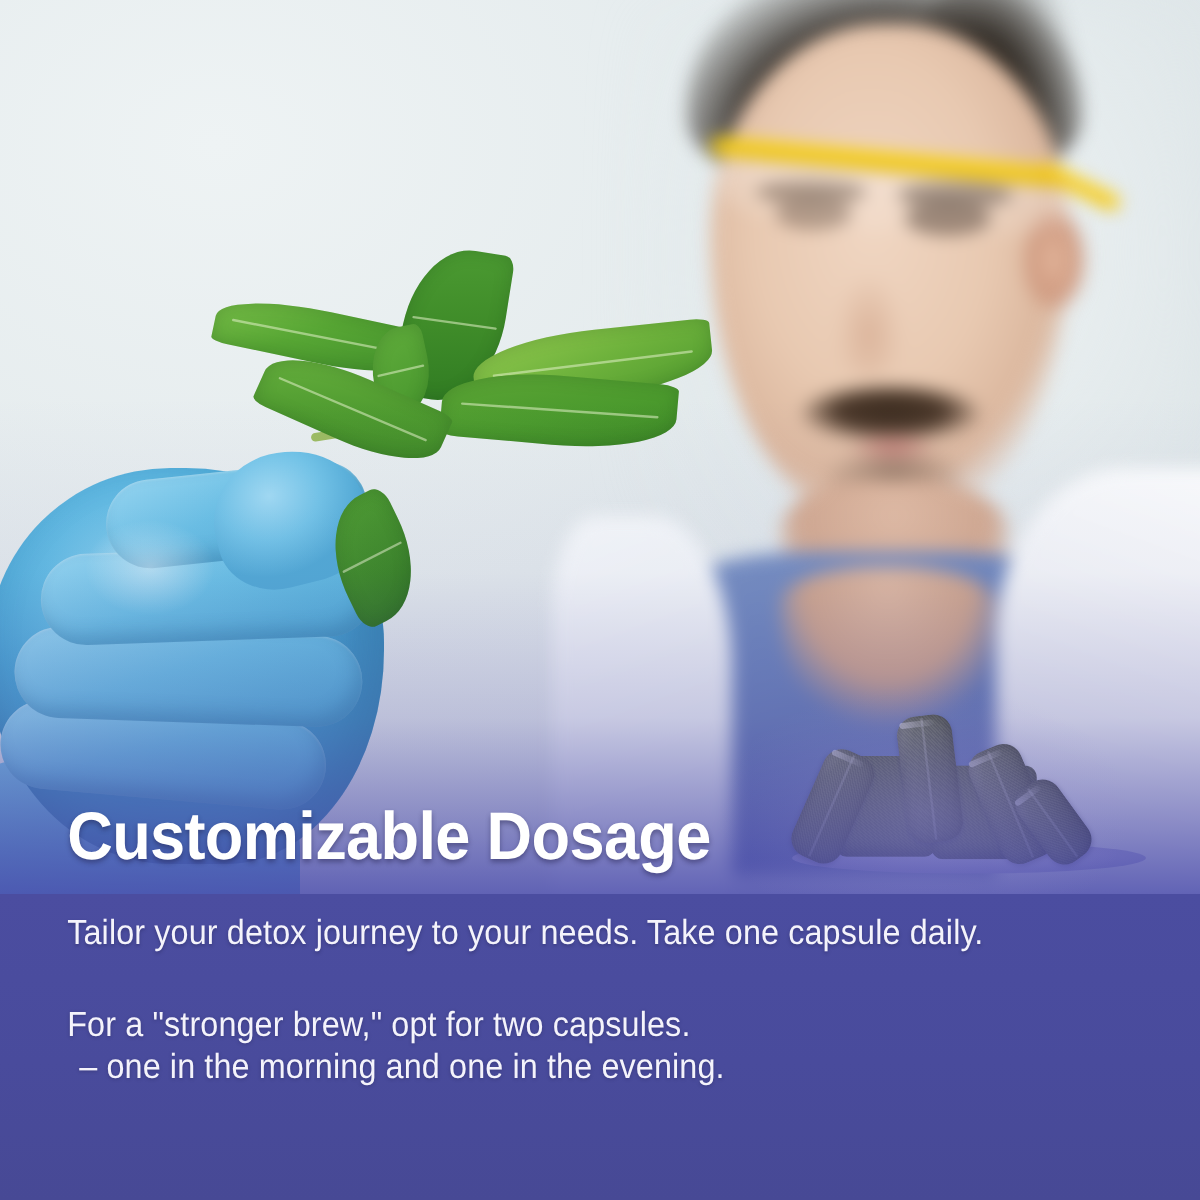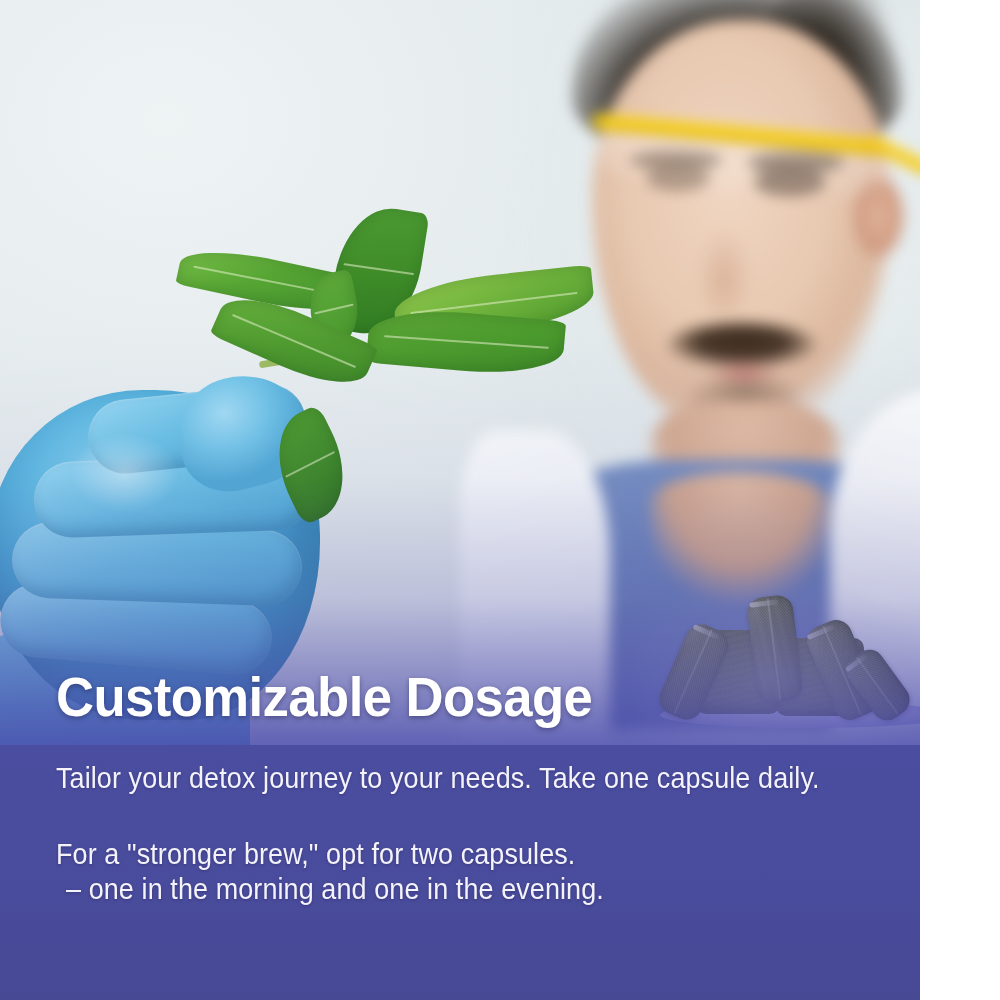--- a/index.html
+++ b/index.html
@@ -7,21 +7,21 @@
     margin: 0;
     padding: 0;
     background: #ffffff;
   }
   body {
     font-family: "Liberation Sans", sans-serif;
   }
 
   #poster {
     position: relative;
-    width: 920px;
+    width: 1000px;
     height: 1000px;
     overflow: hidden;
     background: #1d4ed8;
     user-select: none;
   }
 
   
   .photo {
     position: absolute;
     inset: 0;

